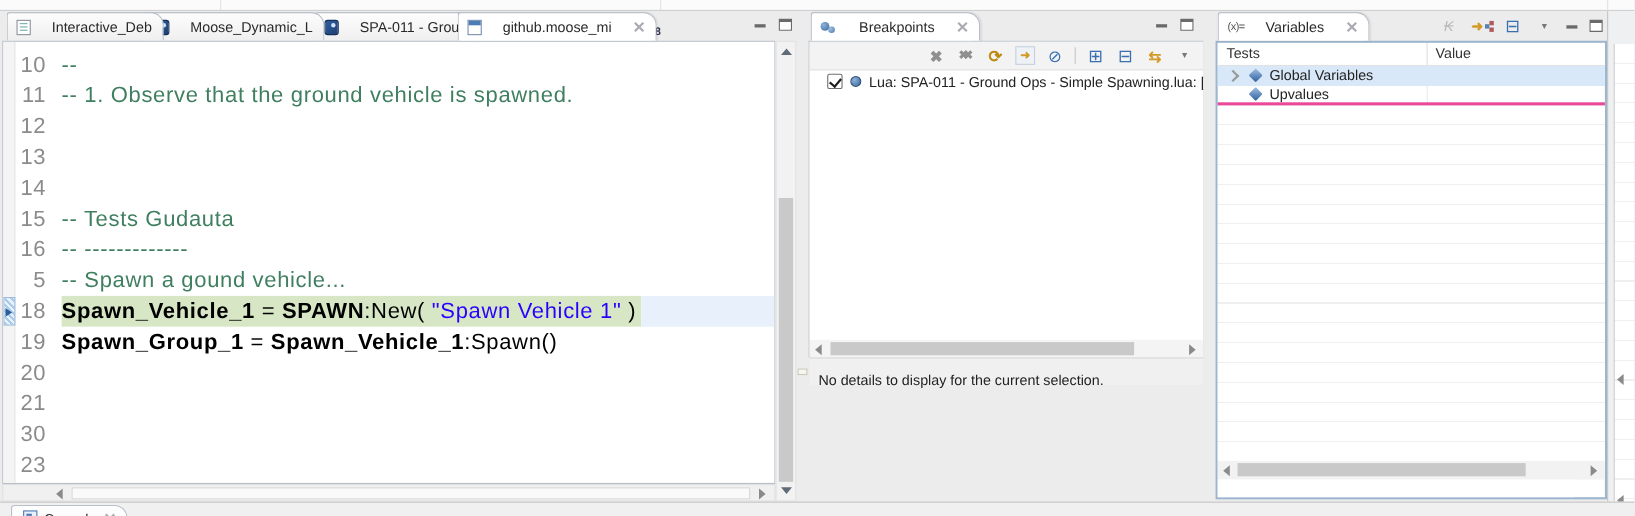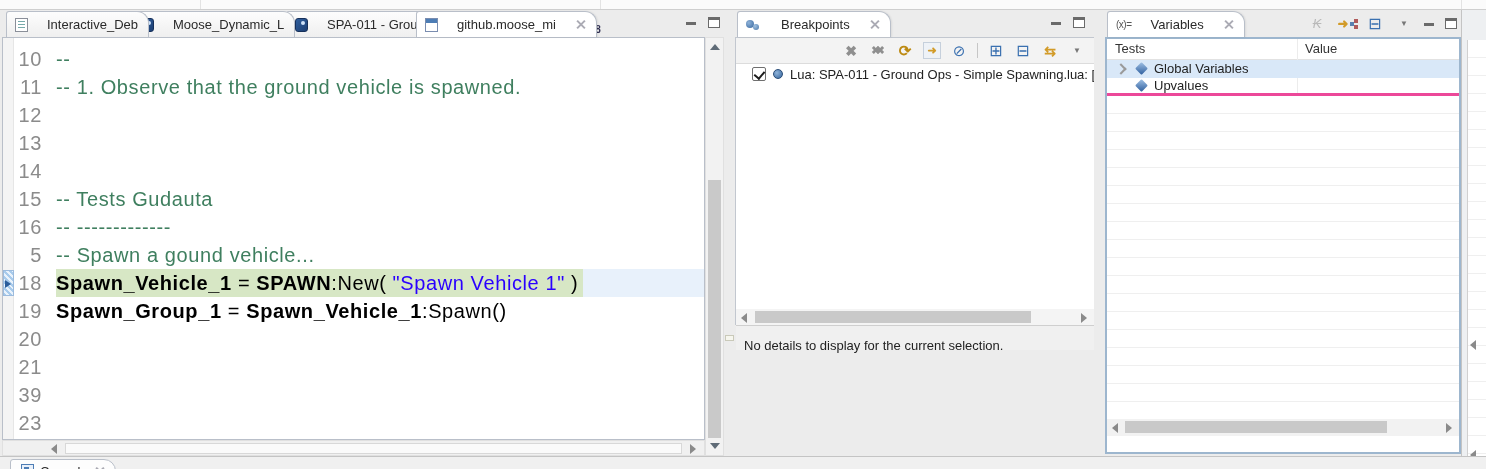--- a/index.html
+++ b/index.html
@@ -233,21 +233,21 @@
           <span class="lnum">20</span>
           <span class="lcode"></span>
         </div>
         <div class="code-line">
           <span class="ruler-cell"></span>
           <span class="lnum">21</span>
           <span class="lcode"></span>
         </div>
         <div class="code-line">
           <span class="ruler-cell"></span>
-          <span class="lnum">39</span>
+          <span class="lnum">30</span>
           <span class="lcode"></span>
         </div>
         <div class="code-line">
           <span class="ruler-cell"></span>
           <span class="lnum">23</span>
           <span class="lcode"></span>
         </div>
       </div>
   </div>
 

